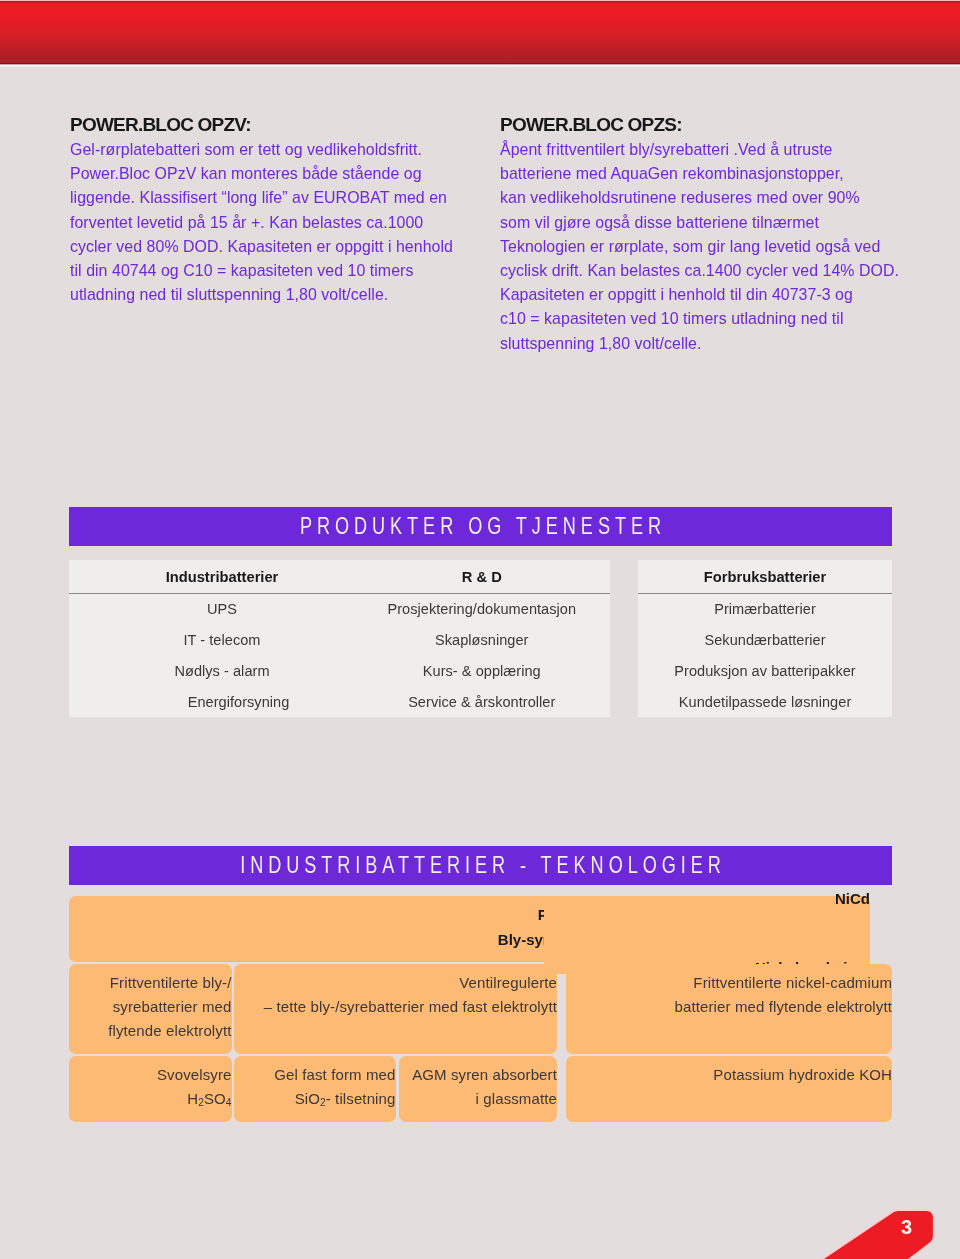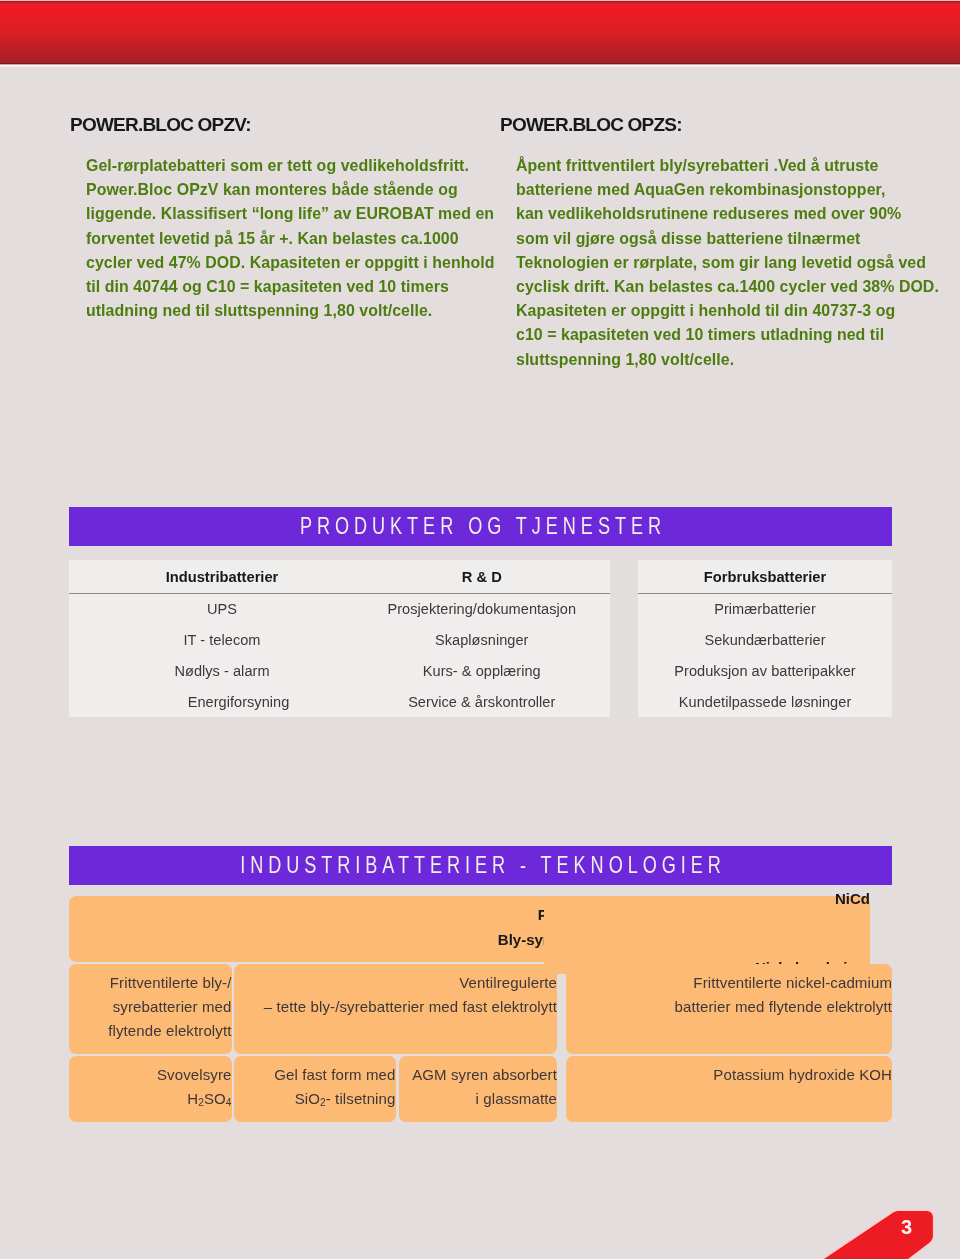--- a/index.html
+++ b/index.html
@@ -22,22 +22,22 @@
       #ebe4e4 67px);
   }
 
   
   .intro-col{position:absolute;}
   .intro-title{
     font-size:19.0px;font-weight:700;color:#16181a;
     letter-spacing:-0.78px;margin:0;line-height:18px;padding-top:2px;
   }
   .intro-body{
-    font-size:15.9px;line-height:24.2px;color:#4d7c0f;margin:16px;
-    letter-spacing:0.06px;padding-top:4px;white-space:nowrap;font-weight:bold;
+    font-size:15.9px;line-height:24.2px;color:#6d28d9;margin:0;
+    letter-spacing:0.06px;padding-top:4px;white-space:nowrap;
   }
 
   
   .band{
     position:absolute;background:#6d28d9;color:#f3eeec;
     display:flex;align-items:center;justify-content:center;
   }
   .band > span{
     display:inline-block;
     font-size:18.1px;font-weight:400;letter-spacing:4.95px;
@@ -79,35 +79,35 @@
 
 <div class="topbar"></div>
 
 <div class="intro-col" style="left:70px;top:114px;width:400px;">
   <div class="intro-title">POWER.BLOC OPZV:</div>
   <div class="intro-body">
       <div>Gel-rørplatebatteri som er tett og vedlikeholdsfritt.</div>
       <div>Power.Bloc OPzV kan monteres både stående og</div>
       <div>liggende. Klassifisert “long life” av EUROBAT med en</div>
       <div>forventet levetid på 15 år +. Kan belastes ca.1000</div>
-      <div>cycler ved 47% DOD. Kapasiteten er oppgitt i henhold</div>
+      <div>cycler ved 80% DOD. Kapasiteten er oppgitt i henhold</div>
       <div>til din 40744 og C10 = kapasiteten ved 10 timers</div>
       <div>utladning ned til sluttspenning 1,80 volt/celle.</div>
     </div>
 </div>
 
 <div class="intro-col" style="left:500px;top:114px;width:400px;">
   <div class="intro-title">POWER.BLOC OPZS:</div>
   <div class="intro-body">
       <div>Åpent frittventilert bly/syrebatteri .Ved å utruste</div>
       <div>batteriene med AquaGen rekombinasjonstopper,</div>
       <div>kan vedlikeholdsrutinene reduseres med over 90%</div>
       <div>som vil gjøre også disse batteriene tilnærmet</div>
       <div>Teknologien er rørplate, som gir lang levetid også ved</div>
-      <div>cyclisk drift. Kan belastes ca.1400 cycler ved 38% DOD.</div>
+      <div>cyclisk drift. Kan belastes ca.1400 cycler ved 14% DOD.</div>
       <div>Kapasiteten er oppgitt i henhold til din 40737-3 og</div>
       <div>c10 = kapasiteten ved 10 timers utladning ned til</div>
       <div>sluttspenning 1,80 volt/celle.</div>
     </div>
 </div>
 
 <div class="band" style="left:69px;top:507px;width:823px;height:39px;">
   <span>PRODUKTER OG TJENESTER</span>
 </div>
 

